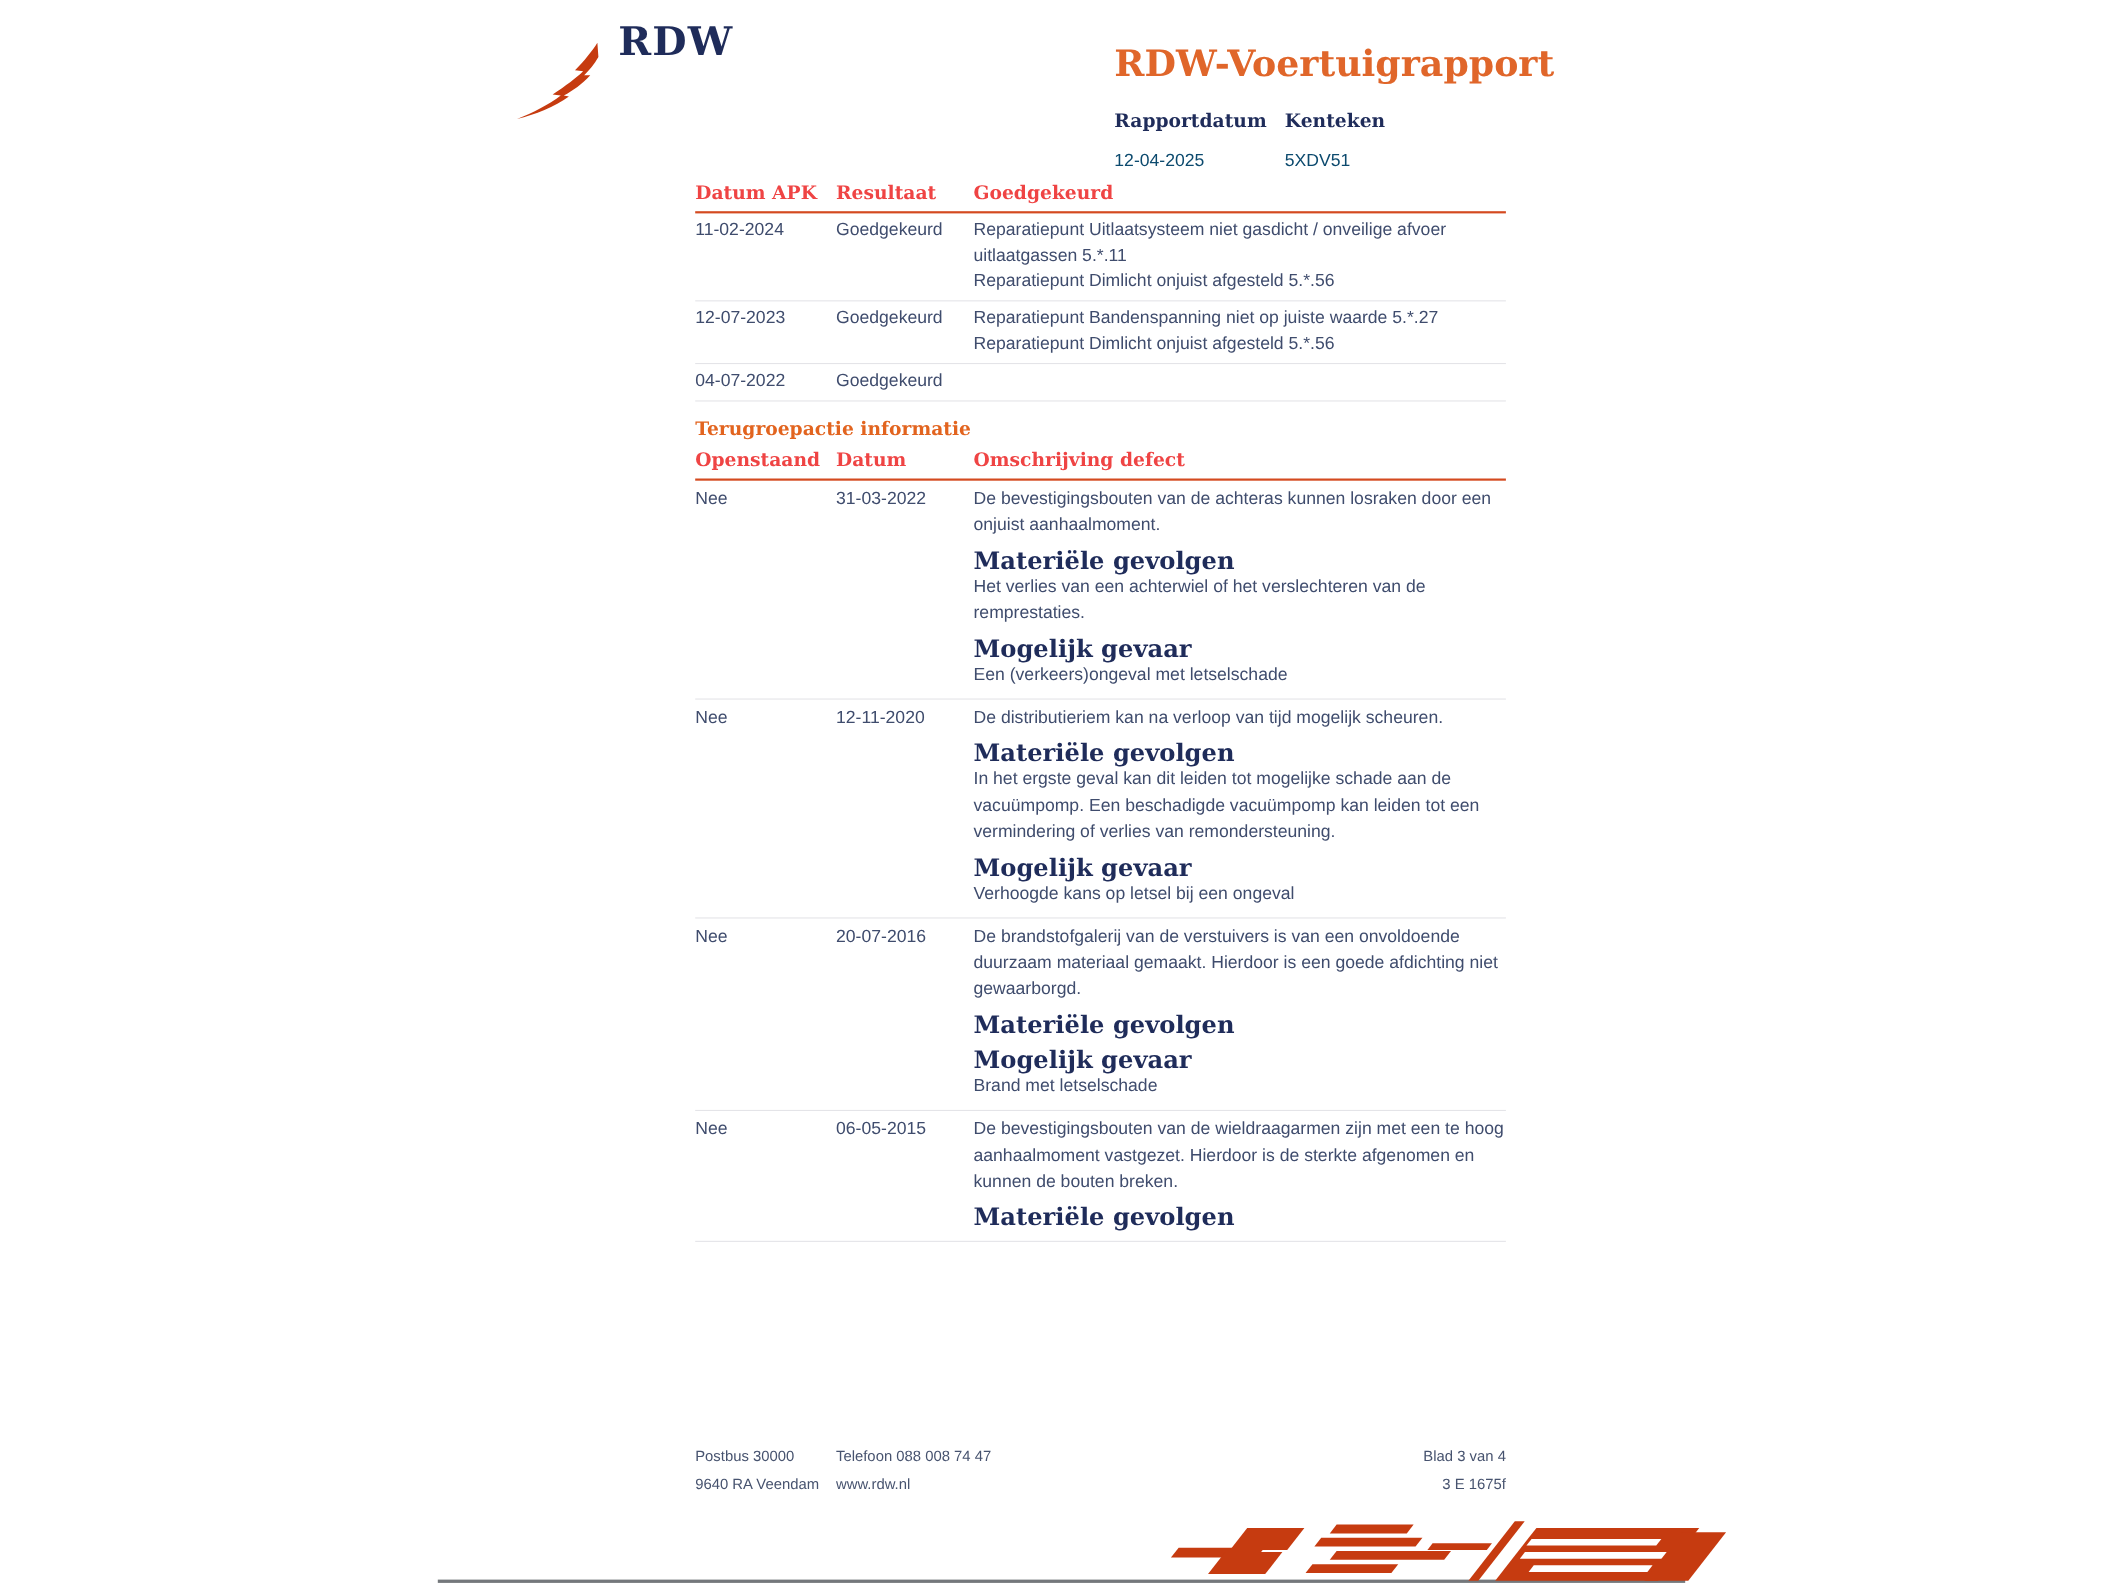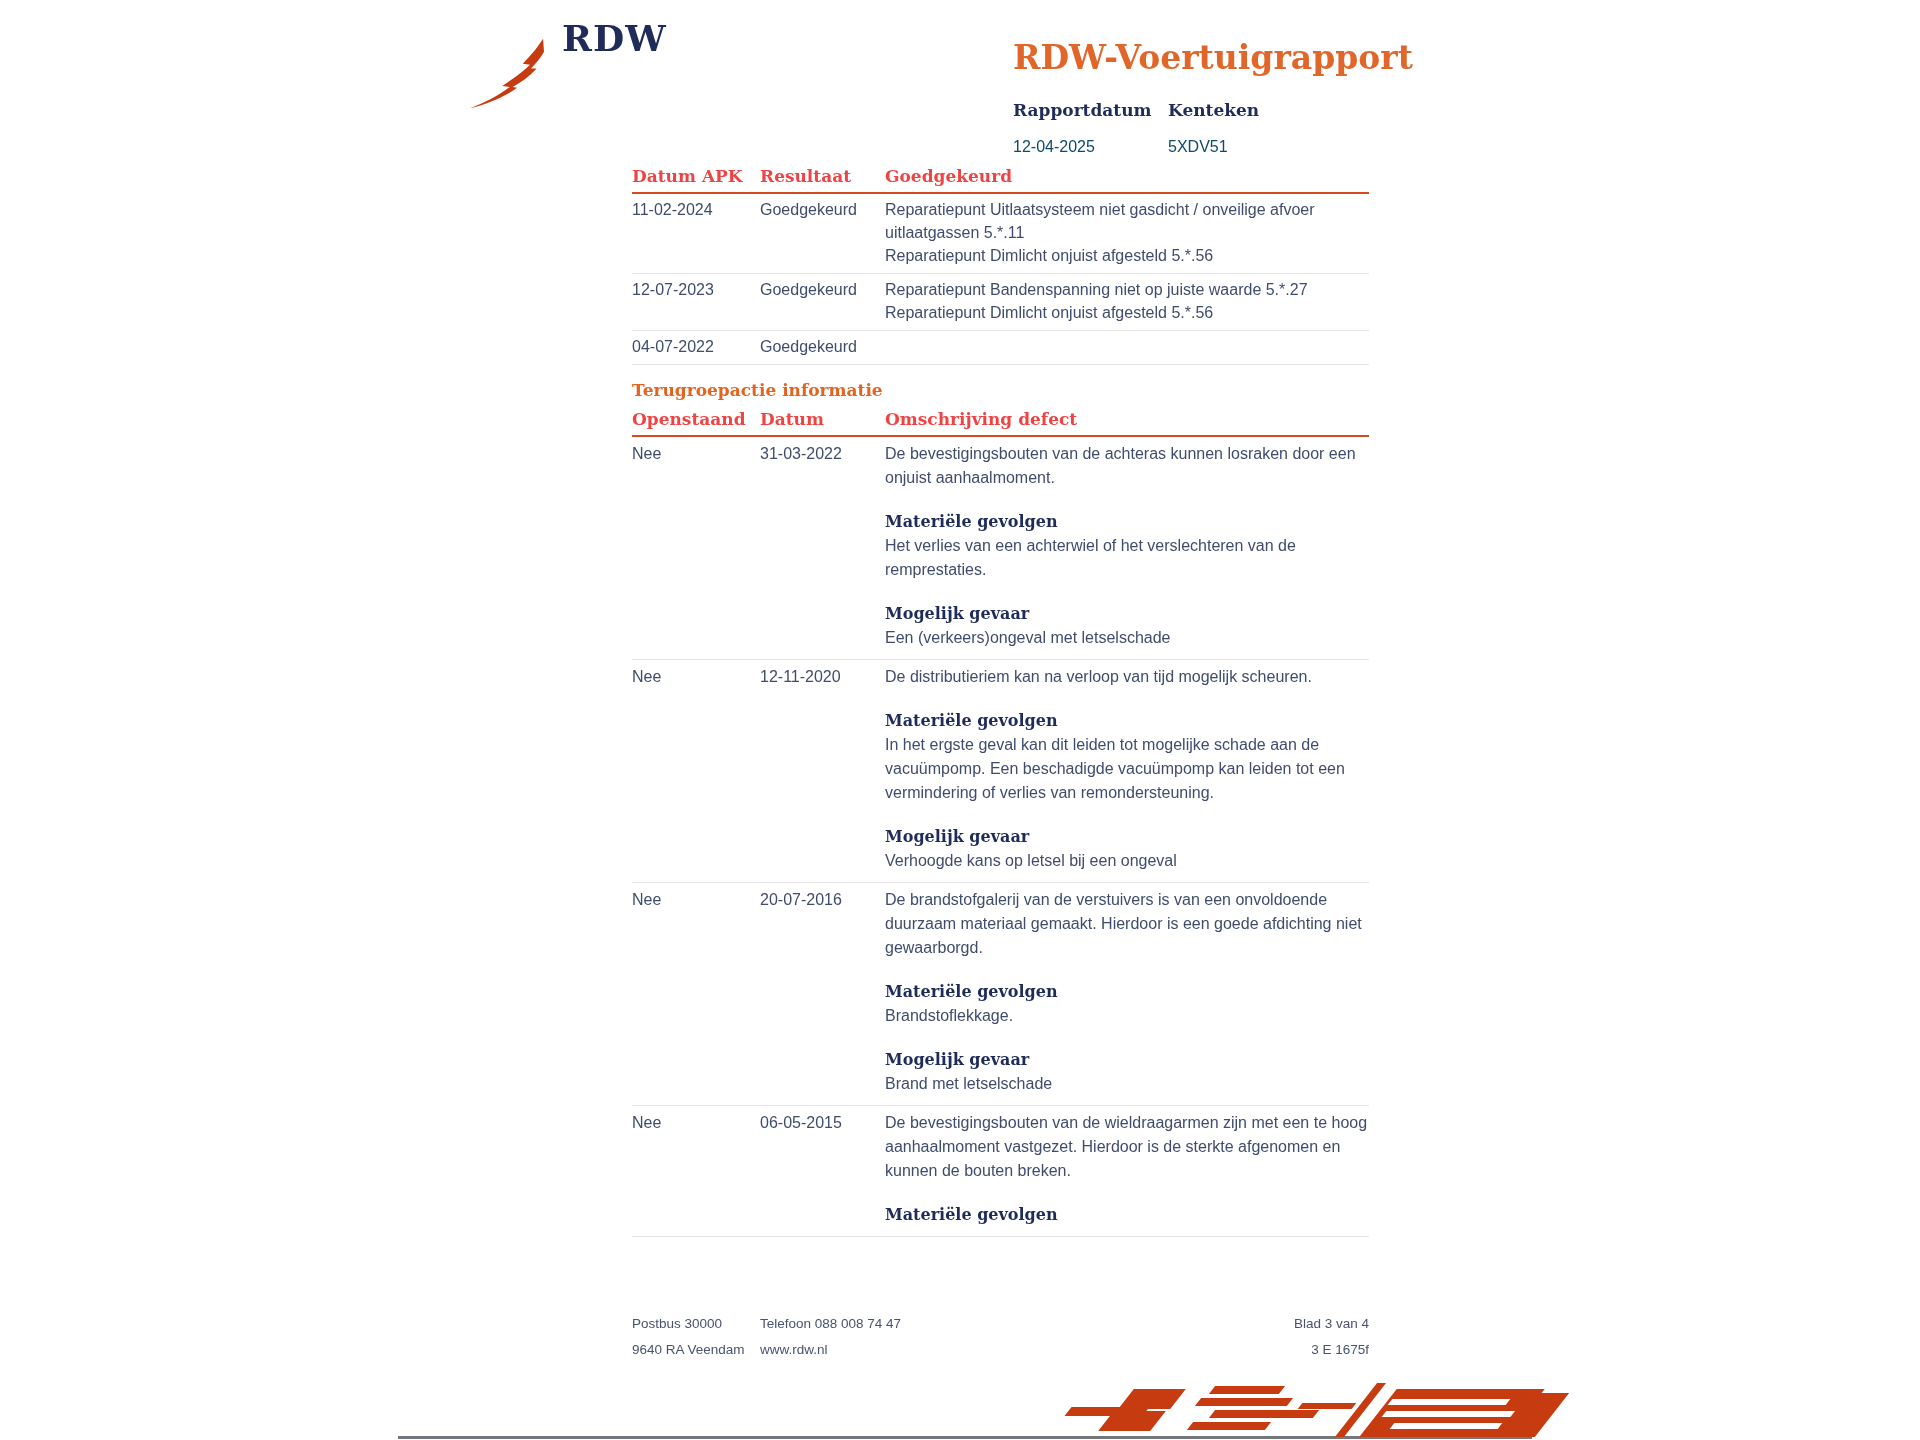--- a/index.html
+++ b/index.html
@@ -30,21 +30,21 @@
            border-bottom:2px solid #d44a20; padding-bottom:6px; }
   .th { font-family:"DejaVu Serif", serif; font-weight:700;
         font-size:17px; color:#ef4444; }
   .trow { display:grid; grid-template-columns:128px 125px 1fr;
           border-bottom:1px solid #e4e4e8; padding:4px 0 6px;
           font-size:16px; line-height:23px; }
   .rrow { line-height:24px; padding:5px 0 9px; }
   .recall-title { font-family:"DejaVu Serif", serif; font-weight:700;
                   font-size:17px; color:#e2641f; margin-bottom:9px; }
   .sec-label { font-family:"DejaVu Serif", serif; font-weight:700;
-               font-size:16px; color:#1f2c5a; margin-top:20px; }
+               font-size:22px; color:#1f2c5a; margin-top:8px; }
   .para { max-width:484px; }
   .remark { max-width:484px; }
 
   
   .footer { position:absolute; left:632px; top:1317px; width:737px;
             display:grid; grid-template-columns:128px 1fr auto;
             font-size:13.5px; color:#47536f; }
   .fline { line-height:14px; margin-bottom:12px; white-space:nowrap; }
   .fright { text-align:right; }
 
@@ -142,21 +142,20 @@
             <div class="sec-label">Mogelijk gevaar</div>
             <div class="para">Verhoogde kans op letsel bij een ongeval</div>
           </div>
         </div>
         <div class="trow rrow">
           <div class="cell">Nee</div>
           <div class="cell">20-07-2016</div>
           <div class="cell">
             <div class="para">De brandstofgalerij van de verstuivers is van een onvoldoende duurzaam materiaal gemaakt. Hierdoor is een goede afdichting niet gewaarborgd.</div>
             <div class="sec-label">Materiële gevolgen</div>
-            <div class="para">Brandstoflekkage.</div>
             <div class="sec-label">Mogelijk gevaar</div>
             <div class="para">Brand met letselschade</div>
           </div>
         </div>
         <div class="trow rrow">
           <div class="cell">Nee</div>
           <div class="cell">06-05-2015</div>
           <div class="cell">
             <div class="para">De bevestigingsbouten van de wieldraagarmen zijn met een te hoog aanhaalmoment vastgezet. Hierdoor is de sterkte afgenomen en kunnen de bouten breken.</div>
             <div class="sec-label">Materiële gevolgen</div>

